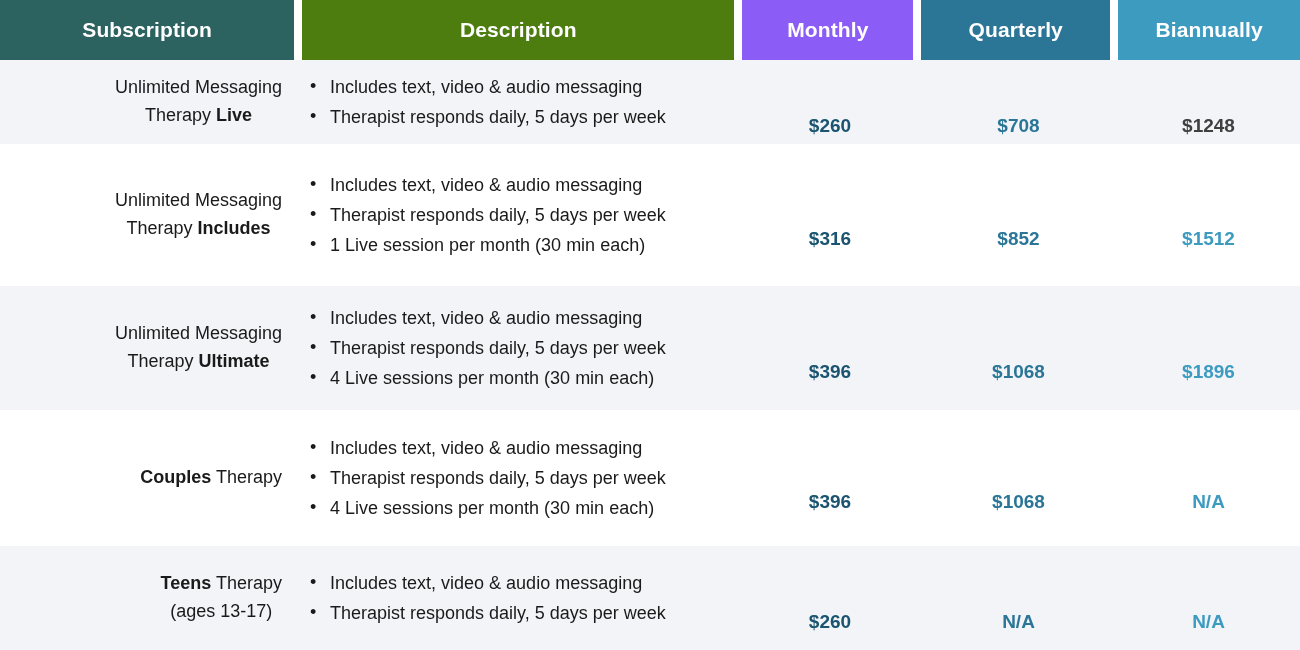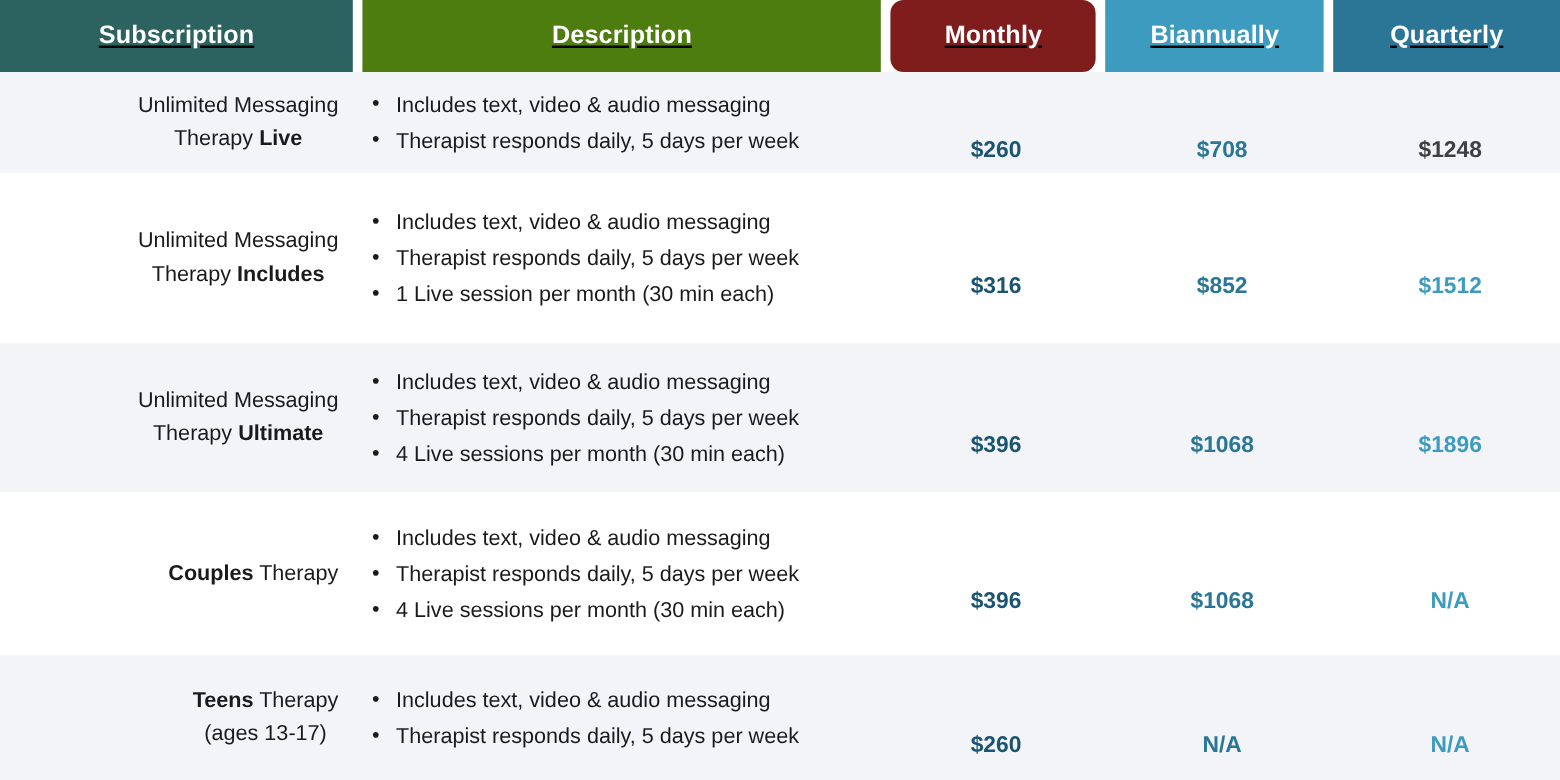--- a/index.html
+++ b/index.html
@@ -17,35 +17,34 @@
     flex-direction: column;
     background: #ffffff;
   }
 
   
   .thead {
     display: flex;
     height: 60px;
     flex: 0 0 60px;
     gap: 8px;
-    text-decoration: underline;
   }
   .th {
     display: flex;
     align-items: center;
     justify-content: center;
     color: #ffffff;
     font-size: 21px;
     font-weight: bold;
     letter-spacing: 0.1px;
     height: 60px;
   }
   .th-subscription  { width: 296px; background: #2c6260; }
   .th-description   { width: 435px; background: #4d7c0f; }
-  .th-monthly       { width: 172px; background: #7f1d1d; border-radius: 11px; }
+  .th-monthly       { width: 172px; background: #8b5cf6; }
   .th-quarterly     { width: 190px; background: #2b7697; }
   .th-biannually    { width: 183px; background: #3d9bc0; }
 
   
   .tbody {
     display: flex;
     flex-direction: column;
     flex: 1 1 auto;
   }
   .row {
@@ -116,22 +115,22 @@
 </style>
 </head>
 <body>
 
 <div class="table">
 
   <div class="thead">
     <div class="th th-subscription">Subscription</div>
     <div class="th th-description">Description</div>
     <div class="th th-monthly">Monthly</div>
+    <div class="th th-quarterly">Quarterly</div>
     <div class="th th-biannually">Biannually</div>
-    <div class="th th-quarterly">Quarterly</div>
   </div>
 
   <div class="tbody">
       <div class="row row-1 stripe">
         <div class="cell c-subscription">
           <div>
             <div>Unlimited Messaging</div>
             <div>Therapy <span class="bold">Live</span></div>
           </div>
         </div>

